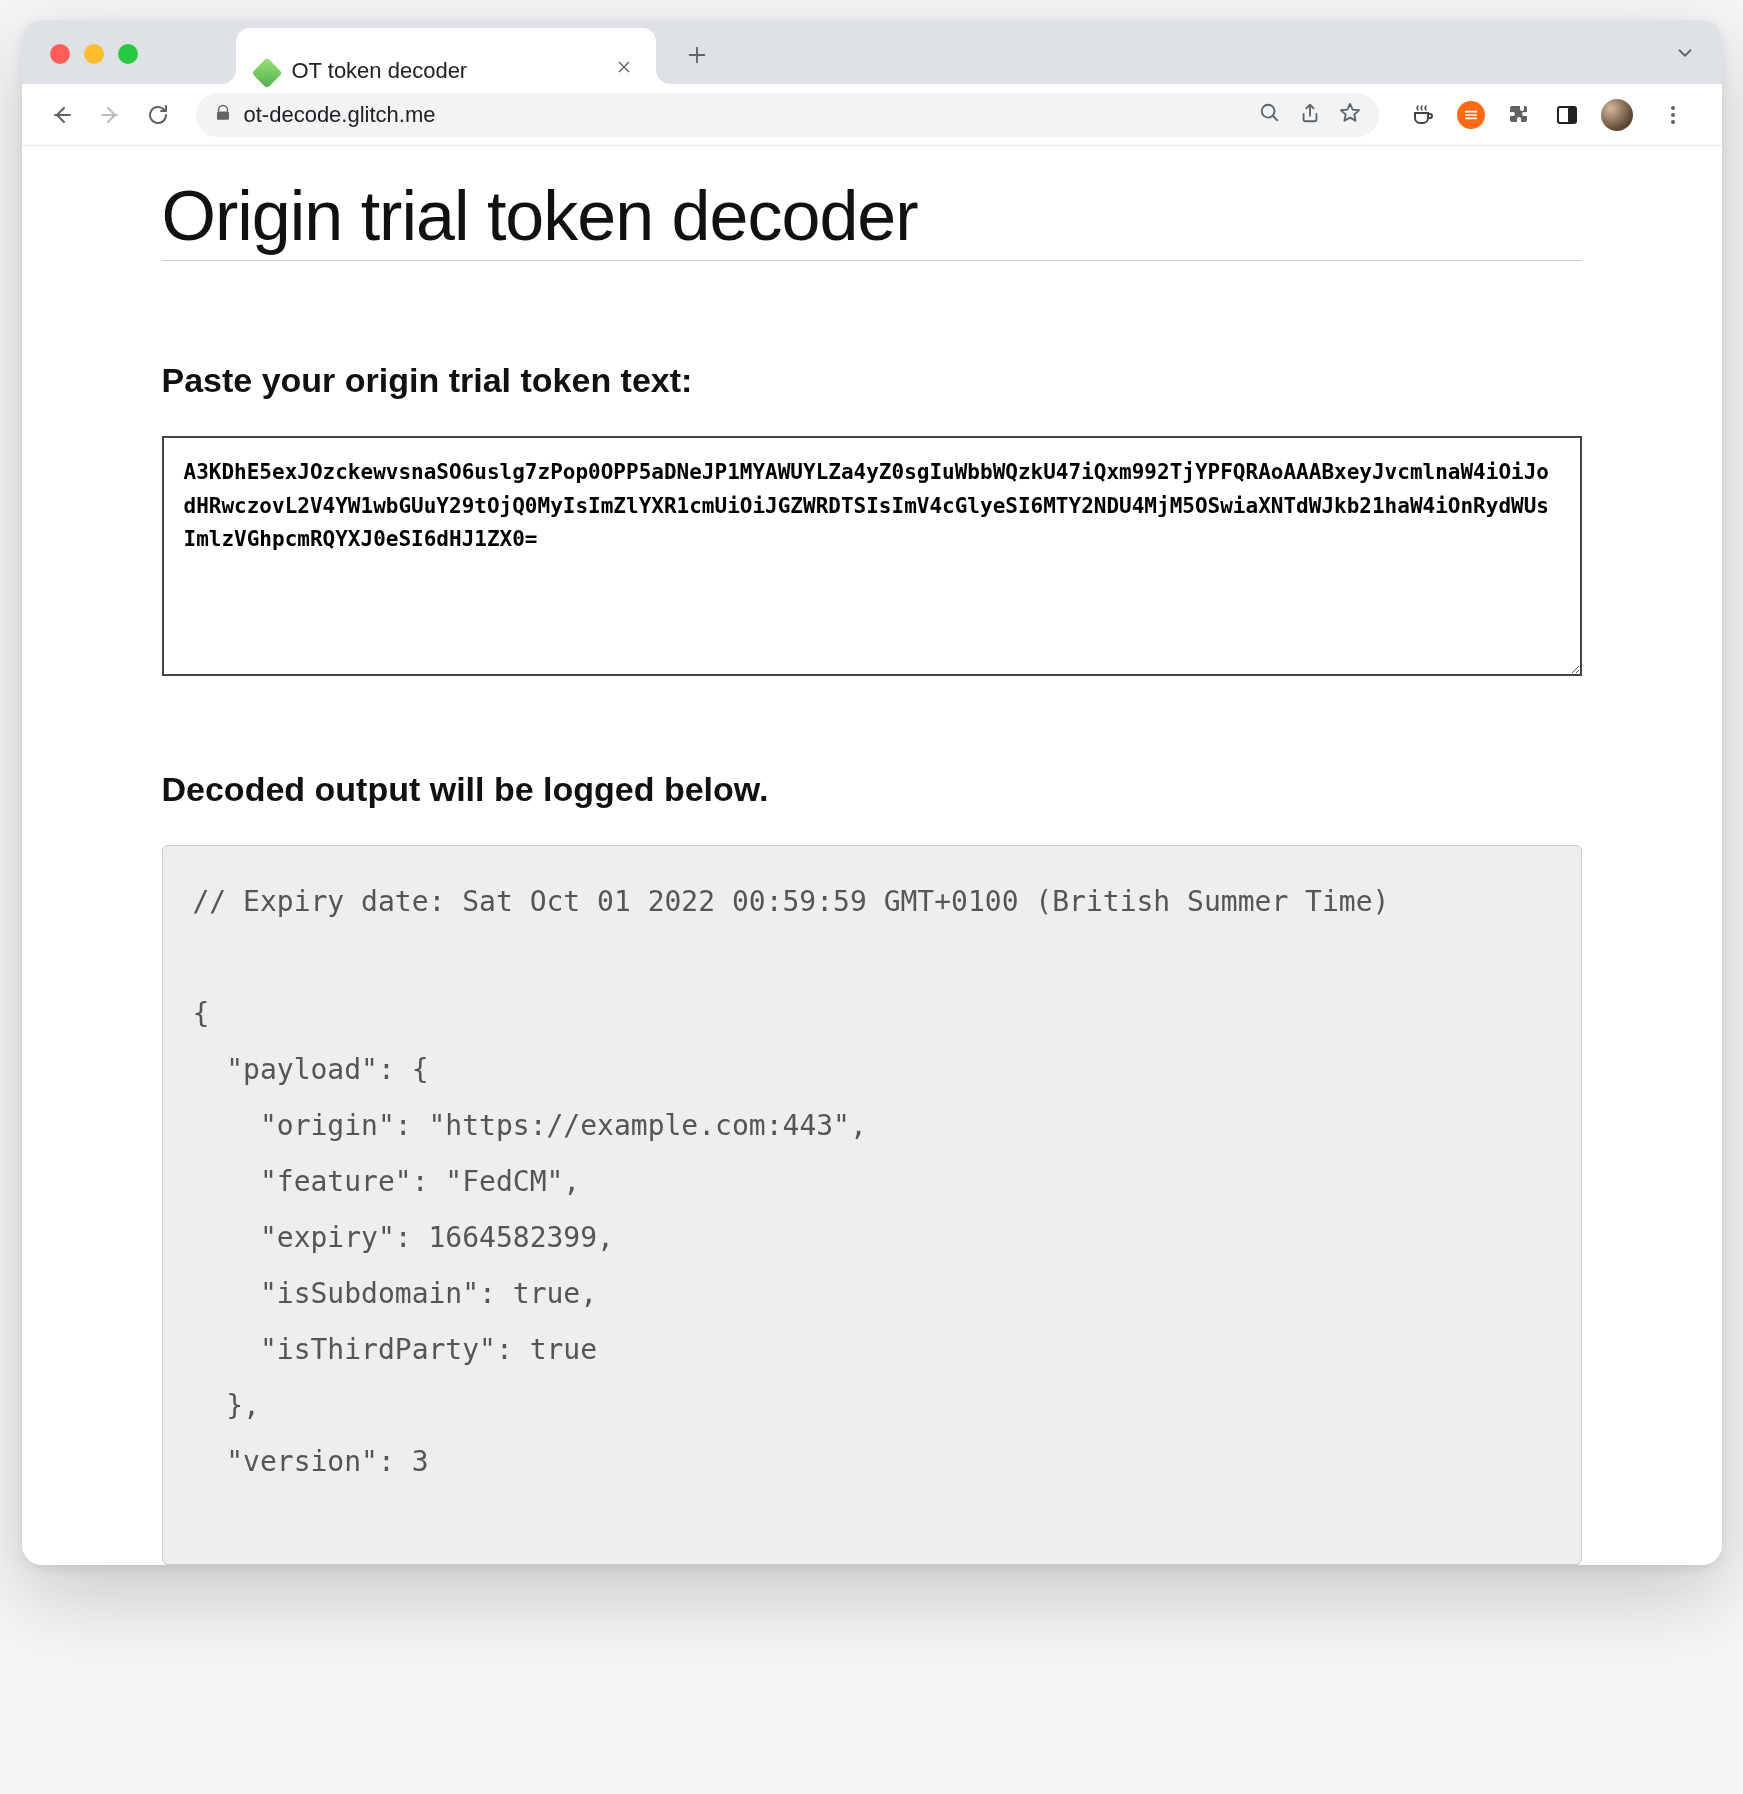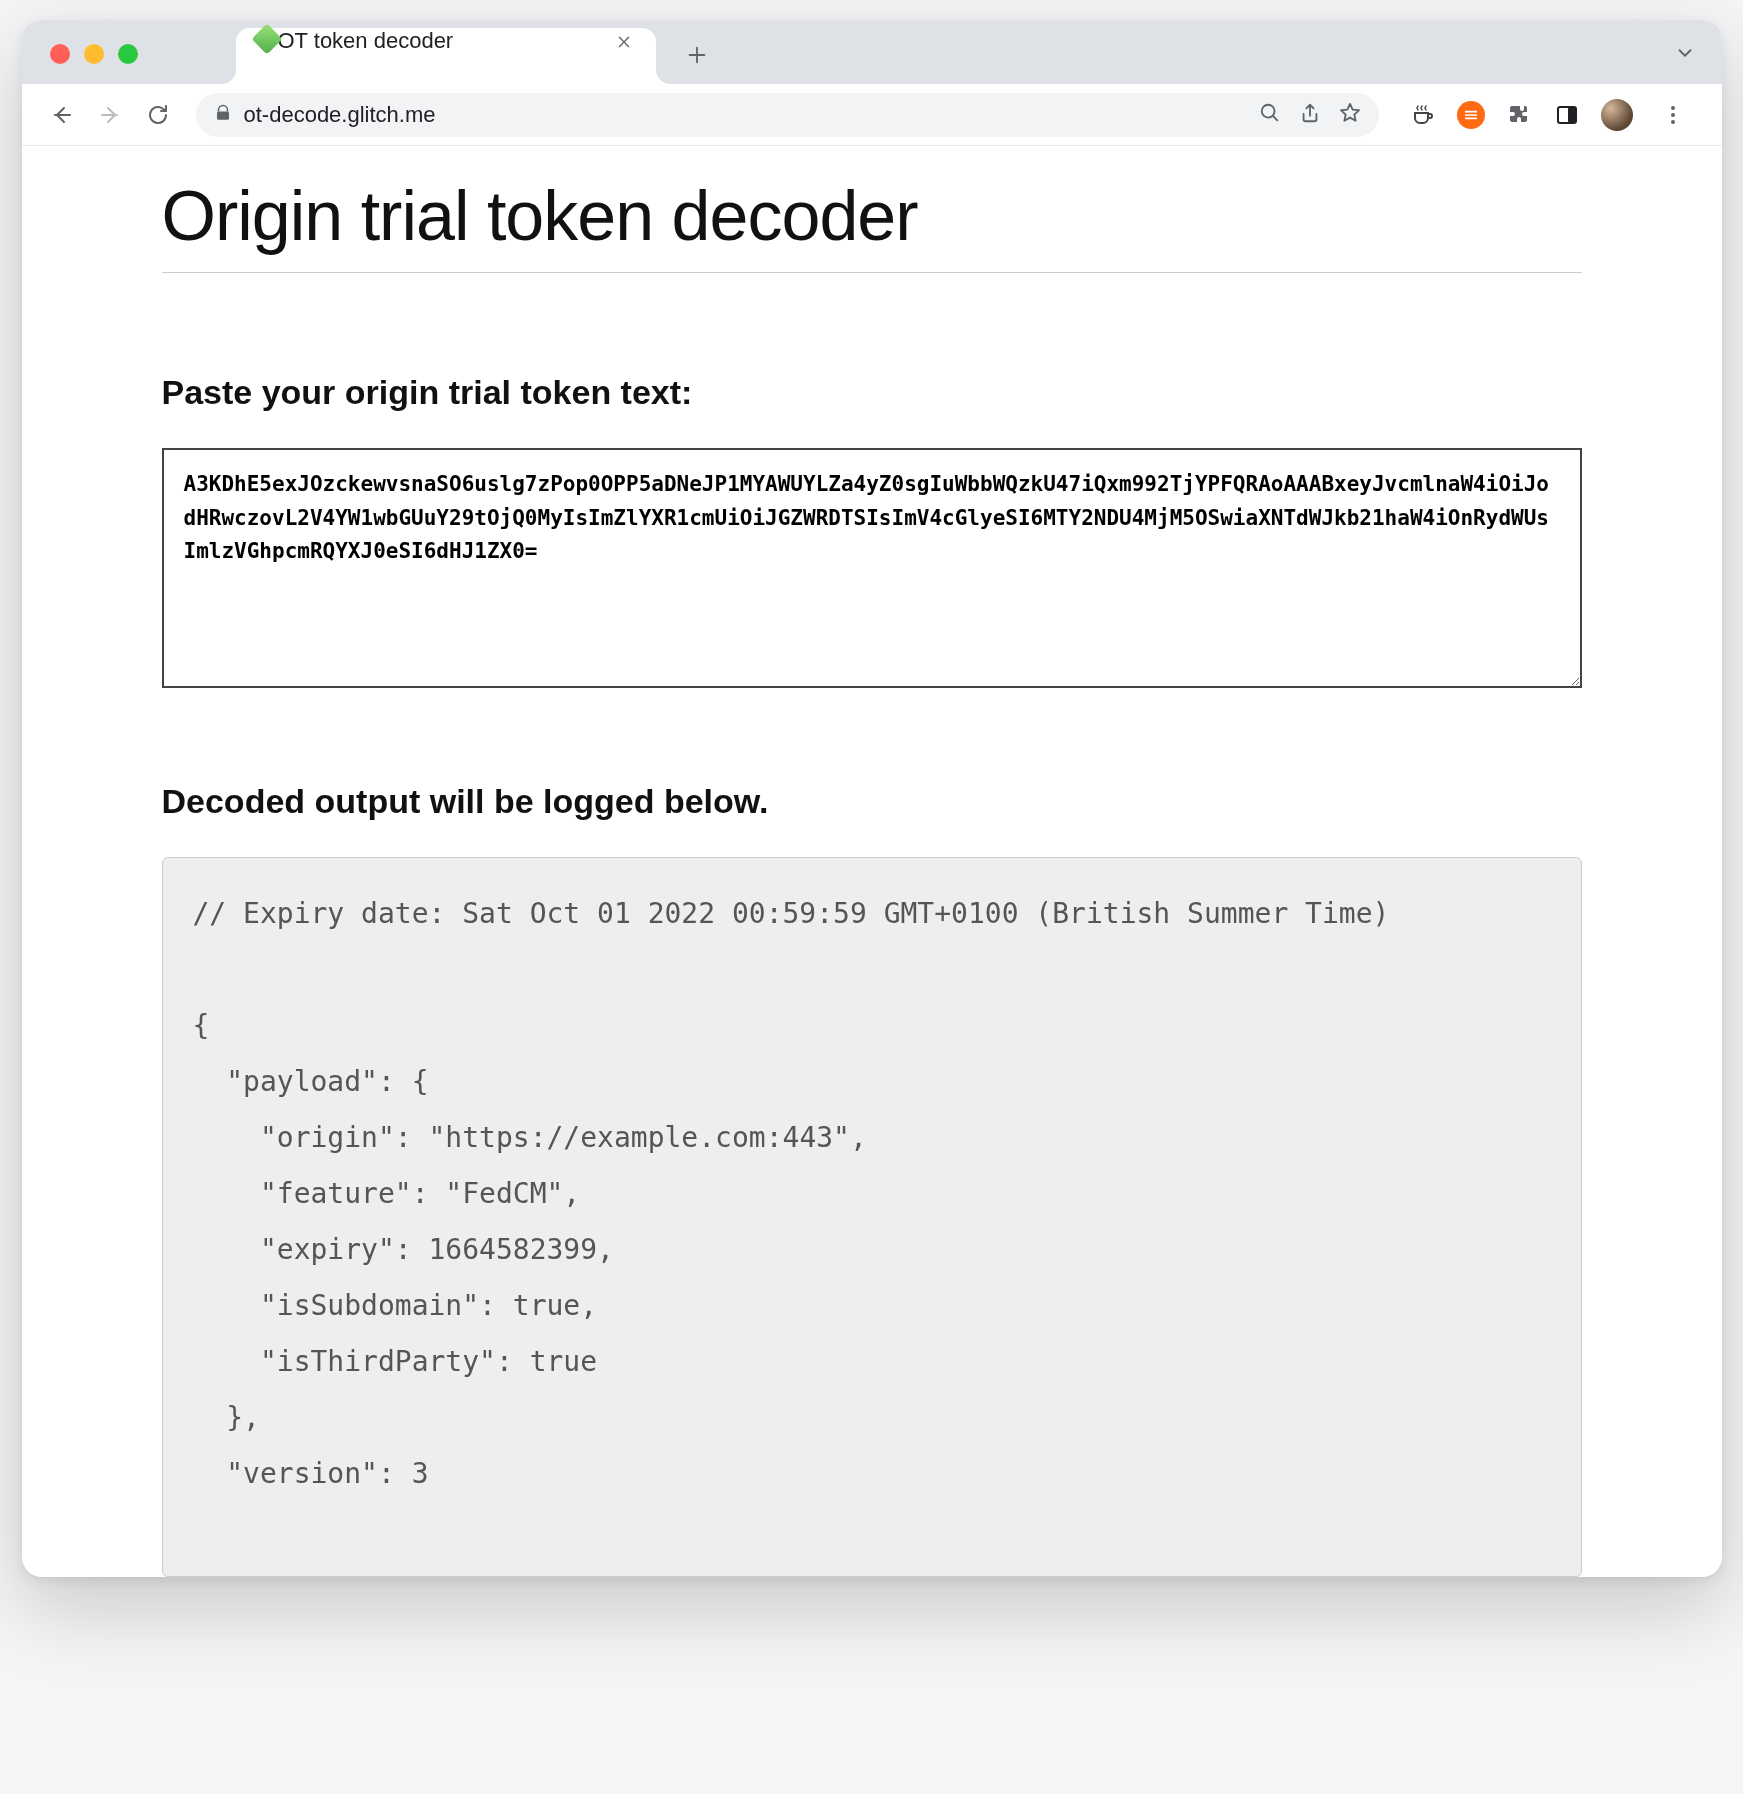--- a/index.html
+++ b/index.html
@@ -41,24 +41,25 @@
   .tl { width: 20px; height: 20px; border-radius: 50%; }
   .tl.red { background:#ff5f57; }
   .tl.yellow { background:#febc2e; }
   .tl.green { background:#28c840; }
 
   .tab {
     margin-left: 200px;
     background:#fff;
     height:56px;
     display:flex;
-    align-items:flex-start;
+    align-items:flex-end;
     padding:0 20px;
     border-top-left-radius:14px;
     border-top-right-radius:14px;
+    gap:14px;
     min-width:420px;
     position:relative;
   }
   .tab::before, .tab::after{
     content:"";
     position:absolute;
     bottom:0;
     width:14px; height:14px;
     background:#fff;
   }
@@ -127,21 +128,21 @@
   .page {
     padding: 30px 140px 0 140px;
     height: calc(100% - 126px);
     overflow:hidden;
   }
   .page h1 {
     font-size:70px;
     font-weight:400;
     letter-spacing:-1px;
     color:#111;
-    padding-bottom:16px;
+    padding-bottom:4px;
     border-bottom:1px solid #ccc;
     margin-bottom:100px;
   }
   .page h3 {
     font-size:34px;
     font-weight:700;
     color:#111;
     margin-bottom:36px;
   }
   .token-box {

